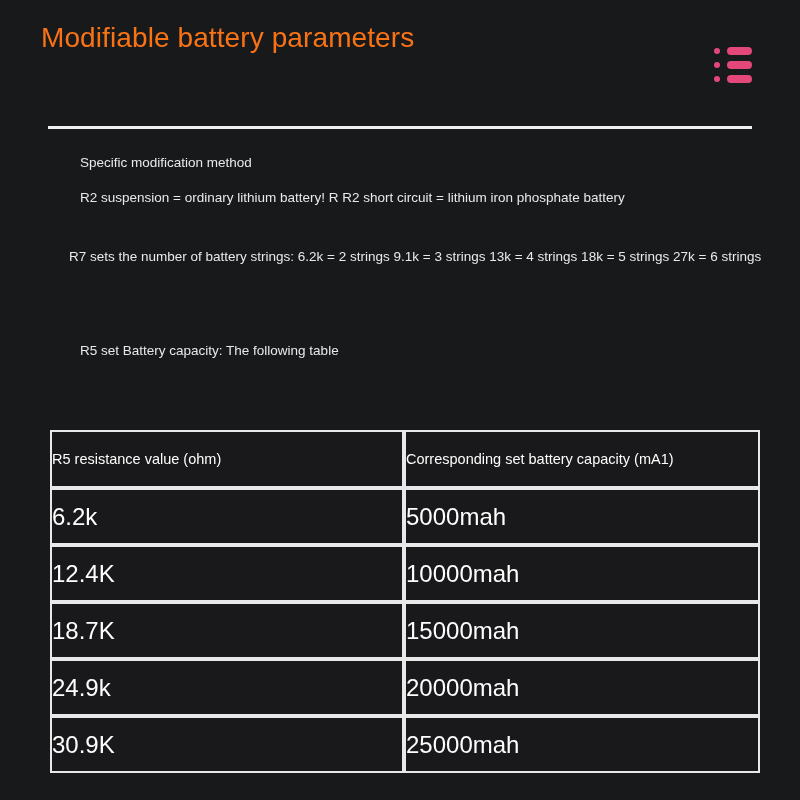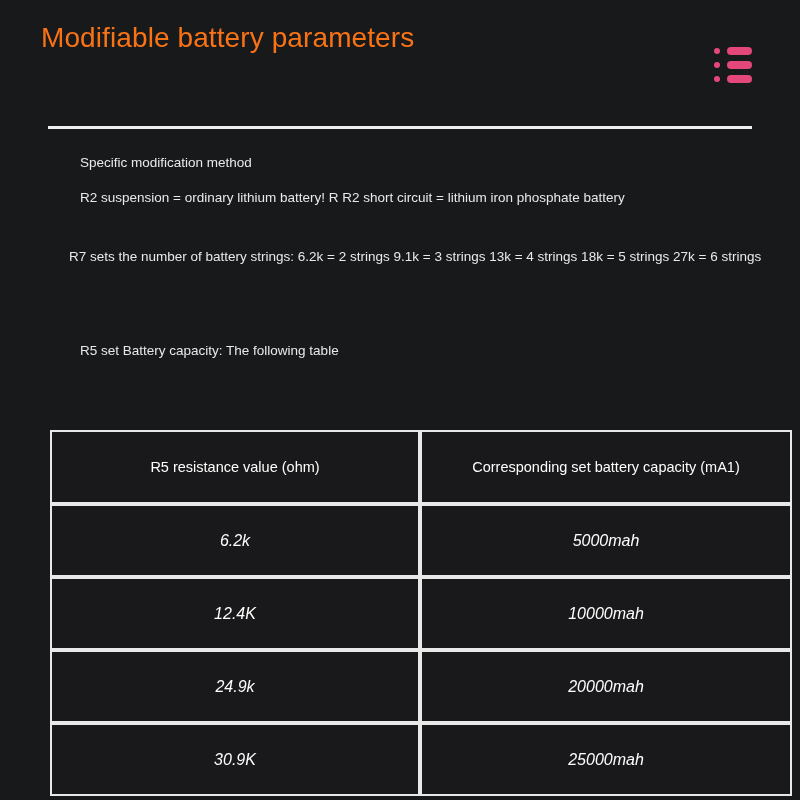--- a/index.html
+++ b/index.html
@@ -101,34 +101,33 @@
     top: 430px;
     width: 702px;
     border-collapse: separate;
     border-spacing: 0;
     table-layout: fixed;
   }
   .capacity-table td,
   .capacity-table th {
     border: 2px solid #e8e8e8;
     background: #19191b;
-    text-align: center;
+    text-align: left;
     vertical-align: middle;
     color: #fdfdfd;
     font-weight: 400;
-    padding: 8px;
+    padding: 0;
   }
   .capacity-table th {
     height: 54px;
     font-size: 14.5px;
   }
   .capacity-table td {
     height: 53px;
-    font-size: 16px;
-    font-style: italic;
+    font-size: 24px;
   }
   .col-a { width: 350px; }
   .col-b { width: 352px; }
 </style>
 </head>
 <body>
 
 <div class="header">
   <div class="page-title">Modifiable battery parameters</div>
 
@@ -170,20 +169,24 @@
   <tbody>
     <tr>
       <td class="col-a">6.2k</td>
       <td class="col-b">5000mah</td>
     </tr>
     <tr>
       <td class="col-a">12.4K</td>
       <td class="col-b">10000mah</td>
     </tr>
     <tr>
+      <td class="col-a">18.7K</td>
+      <td class="col-b">15000mah</td>
+    </tr>
+    <tr>
       <td class="col-a">24.9k</td>
       <td class="col-b">20000mah</td>
     </tr>
     <tr>
       <td class="col-a">30.9K</td>
       <td class="col-b">25000mah</td>
     </tr>
   </tbody>
 </table>
 

